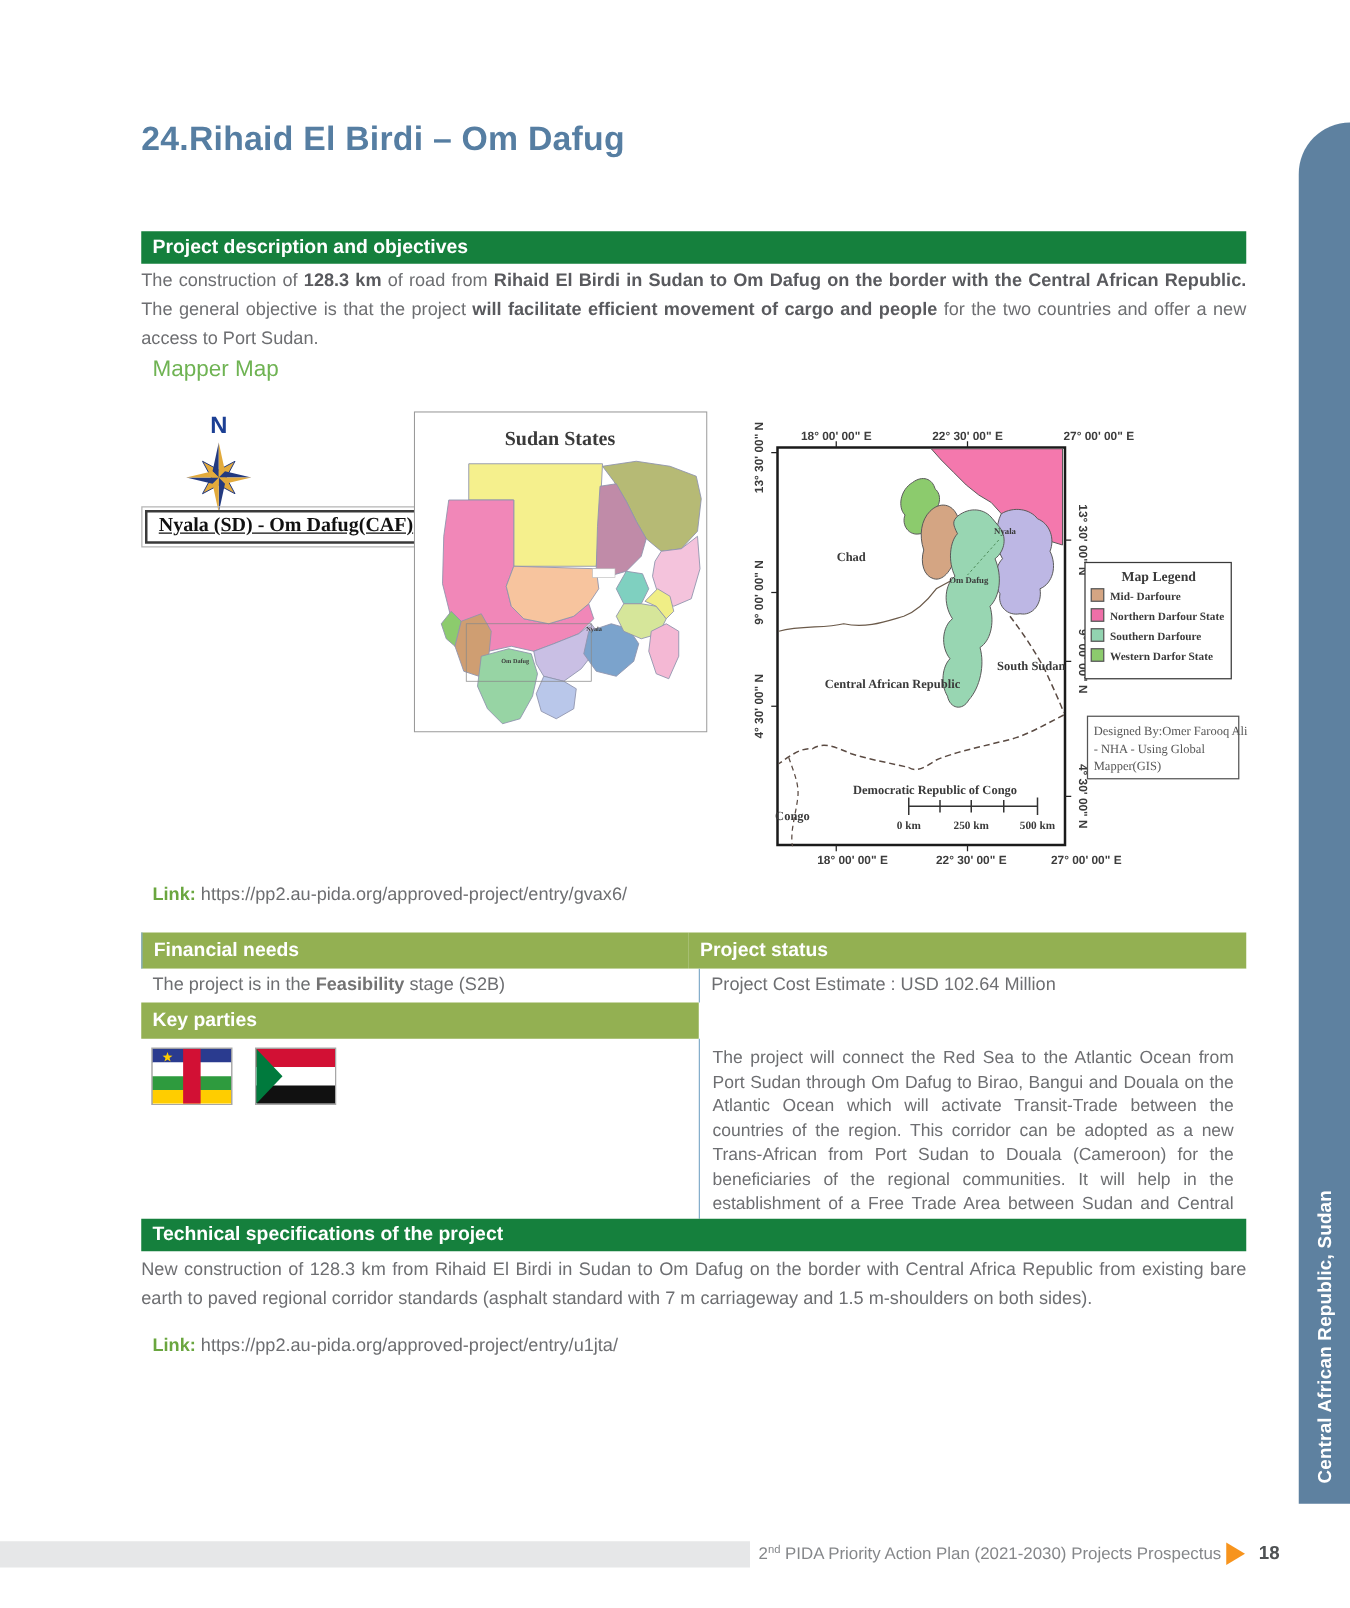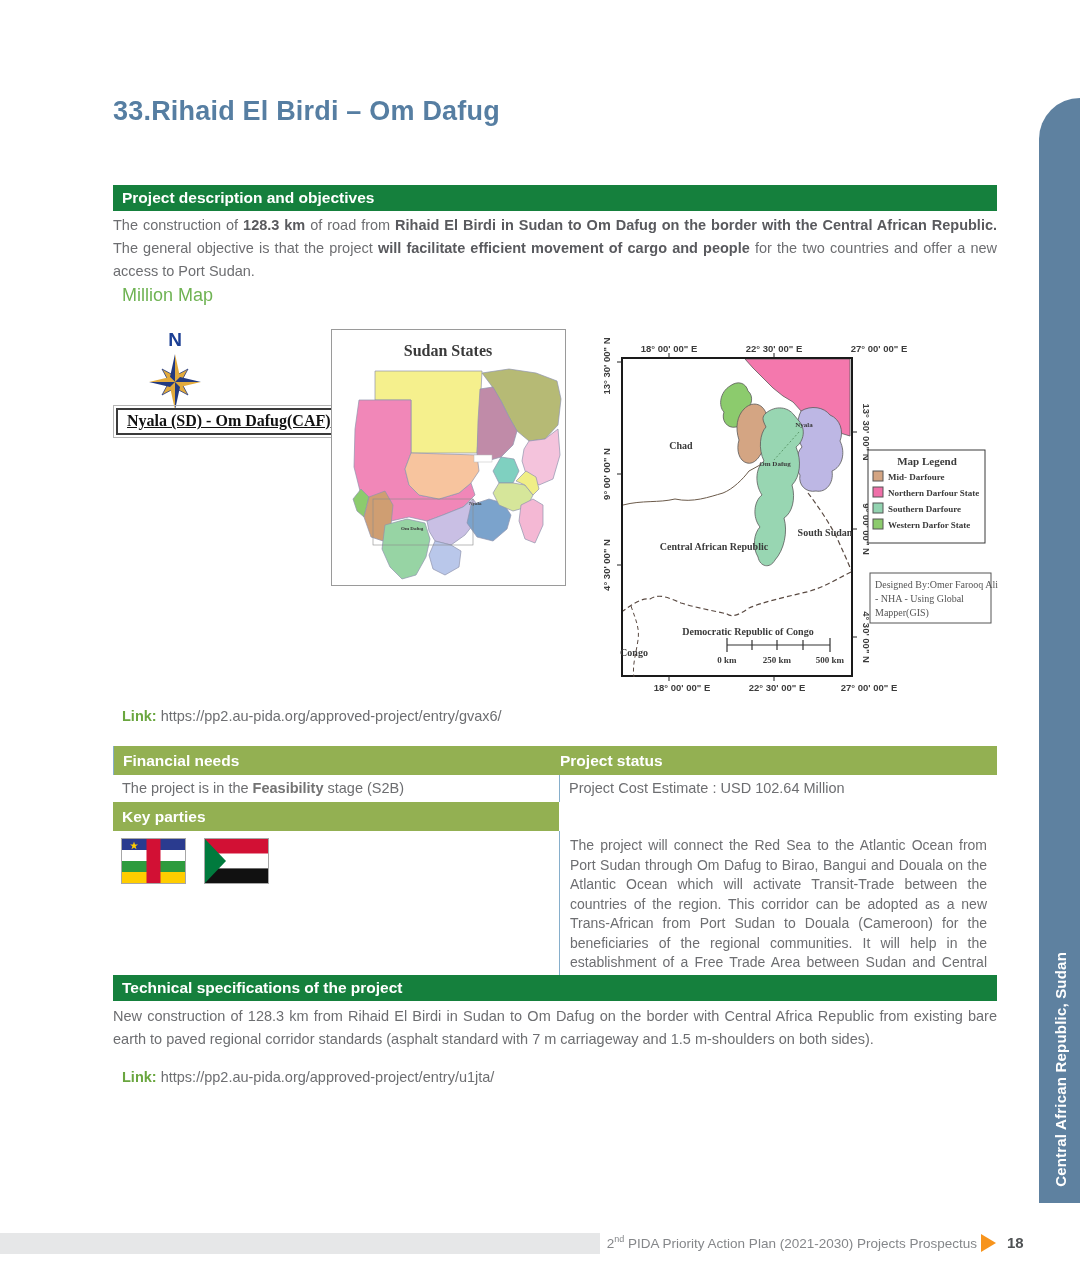--- a/index.html
+++ b/index.html
@@ -60,29 +60,29 @@
 </style>
 </head>
 <body>
 
 <div class="page">
 
   <aside class="side-tab">
     <span class="side-tab-text">Central African Republic, Sudan</span>
   </aside>
 
-  <h1 class="title">33.Rihaid El Birdi – Om Dafug</h1>
+  <h1 class="title">24.Rihaid El Birdi – Om Dafug</h1>
 
   <div class="bar bar-desc">
     <span>Project description and objectives</span>
   </div>
 
   <p class="para para-desc"><span>The construction of </span><b>128.3 km</b><span> of road from </span><b>Rihaid El Birdi in Sudan to Om Dafug on the border with the Central African Republic.</b><span> The general objective is that the project </span><b>will facilitate efficient movement of cargo and people</b><span> for the two countries and offer a new access to Port Sudan.</span></p>
 
-  <h2 class="map-heading">Million Map</h2>
+  <h2 class="map-heading">Mapper Map</h2>
 
   <svg class="compass" width="80" height="92" viewBox="0 0 80 92">
     <text x="40" y="22" font-size="19" text-anchor="middle">N</text>
     <polygon points="53,45 46,58 53,71 40,64 27,71 34,58 27,45 40,52" fill="#e2aa3c" stroke="#233a80" stroke-width="0.8"></polygon>
     <polygon points="40,30 35,53 40,58" fill="#233a80"></polygon>
     <polygon points="40,30 45,53 40,58" fill="#e2aa3c"></polygon>
     <polygon points="66,58 45,53 40,58" fill="#233a80"></polygon>
     <polygon points="66,58 45,63 40,58" fill="#e2aa3c"></polygon>
     <polygon points="40,86 45,63 40,58" fill="#233a80"></polygon>
     <polygon points="40,86 35,63 40,58" fill="#e2aa3c"></polygon>

